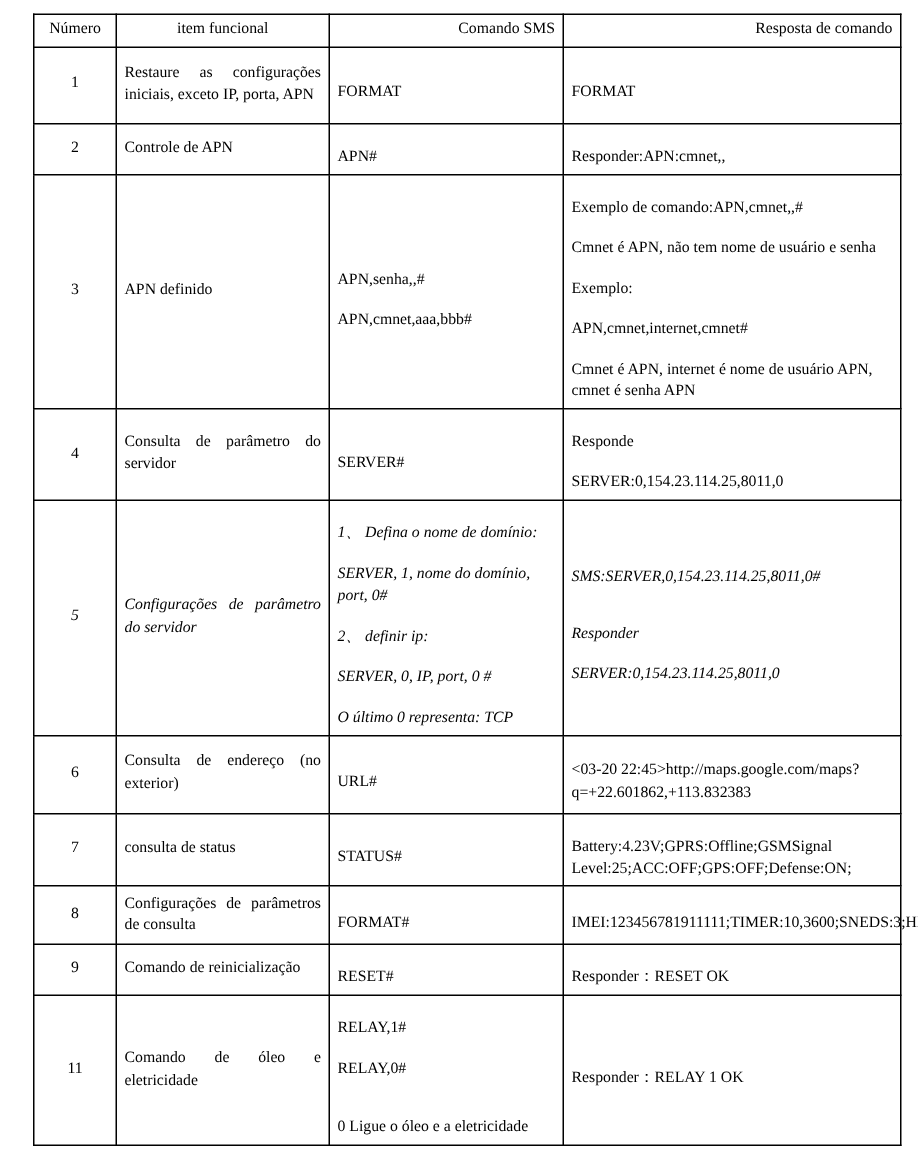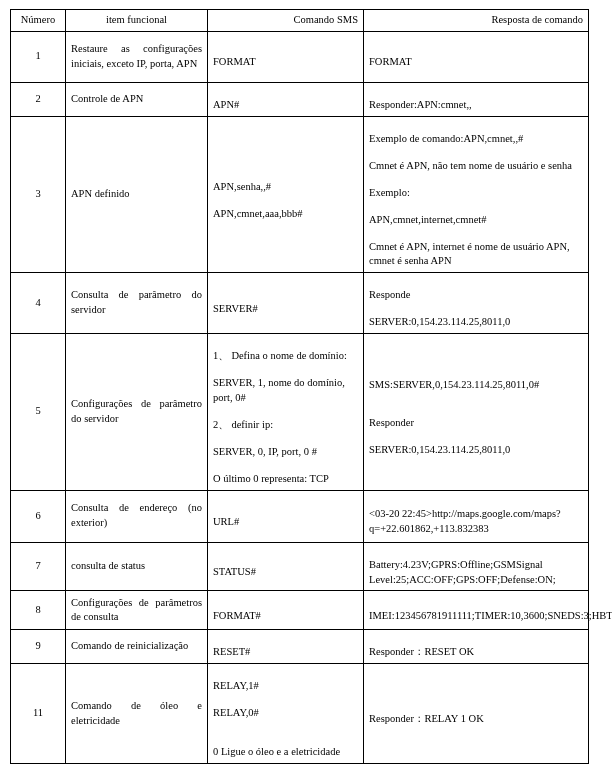--- a/index.html
+++ b/index.html
@@ -15,21 +15,21 @@
     overflow: hidden;
   }
   .page {
     position: relative;
     width: 612px;
     height: 766px;
     box-sizing: border-box;
   }
   table.spec {
     position: absolute;
-    left: 10px;
+    left: 22px;
     top: 9px;
     width: 578px;
     border-collapse: collapse;
     table-layout: fixed;
     padding-left: 19px;
   }
   table.spec td, table.spec th {
     border: 1px solid #000000;
     vertical-align: middle;
     padding: 3px 5px 3px 5px;
@@ -63,21 +63,21 @@
   .cmd-cell {
     text-align: left;
   }
   .resp-cell {
     text-align: left;
   }
   .r1 td { height: 44px; }
   .r2 td { height: 27px; }
   .r3 td { height: 144px; font-family: Liberation Serif, serif; }
   .r4 td { height: 34px; }
-  .r5 td { height: 122px; }
+  .r5 td { height: 122px; font-style: italic; }
   .r6 td { height: 45px; }
   .r7 td { height: 36px; }
   .r8 td { height: 32px; }
   .r9 td { height: 24px; }
   .r10 td { height: 51px; }
   .r11 td { height: 87px; }
 
   .line { display: block; margin-top: 12px; }
   .gap { display: block; height: 12px; }
 </style>

